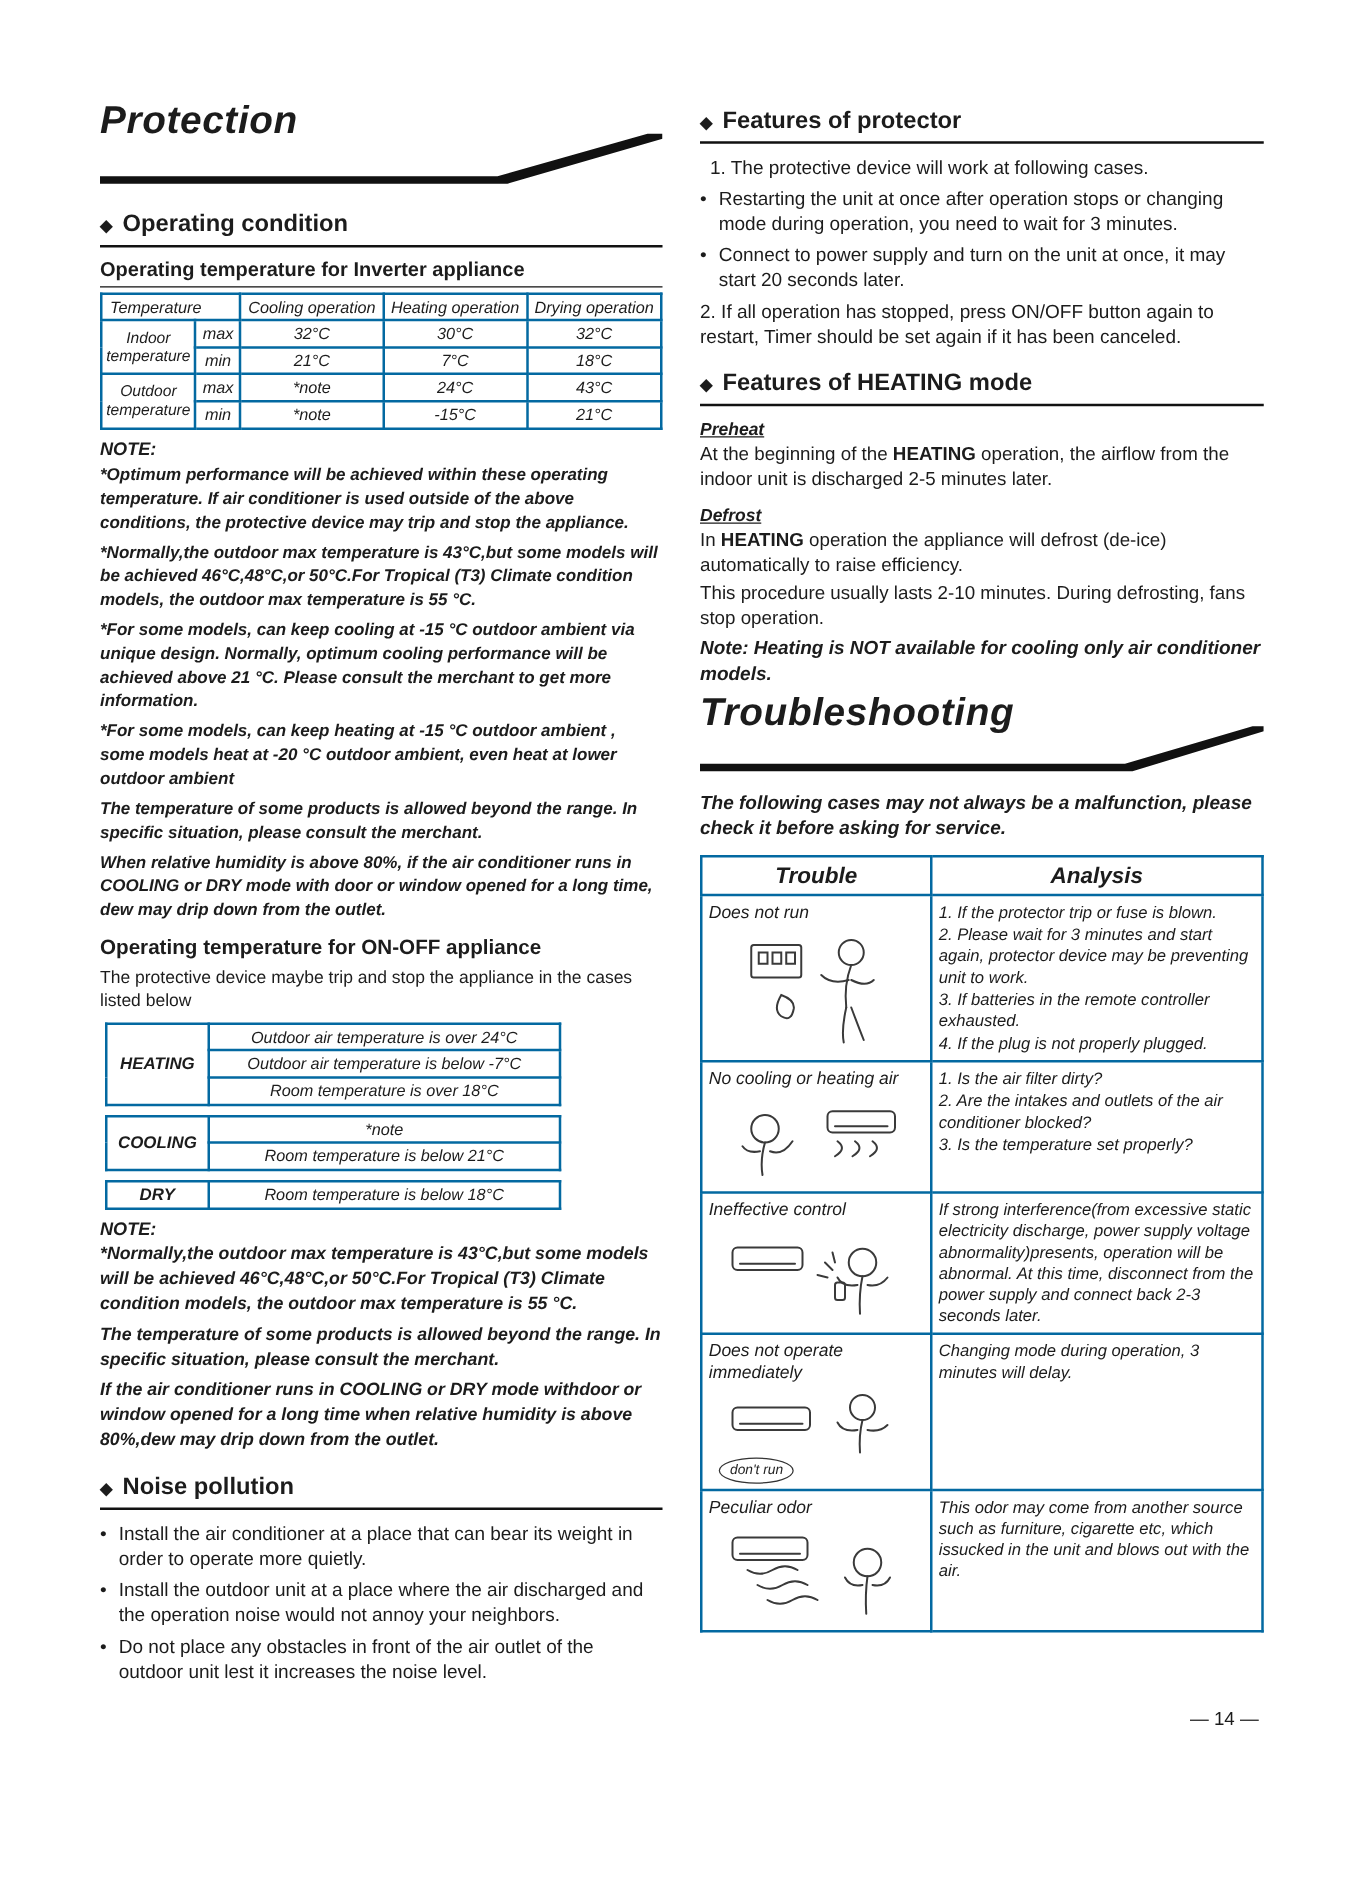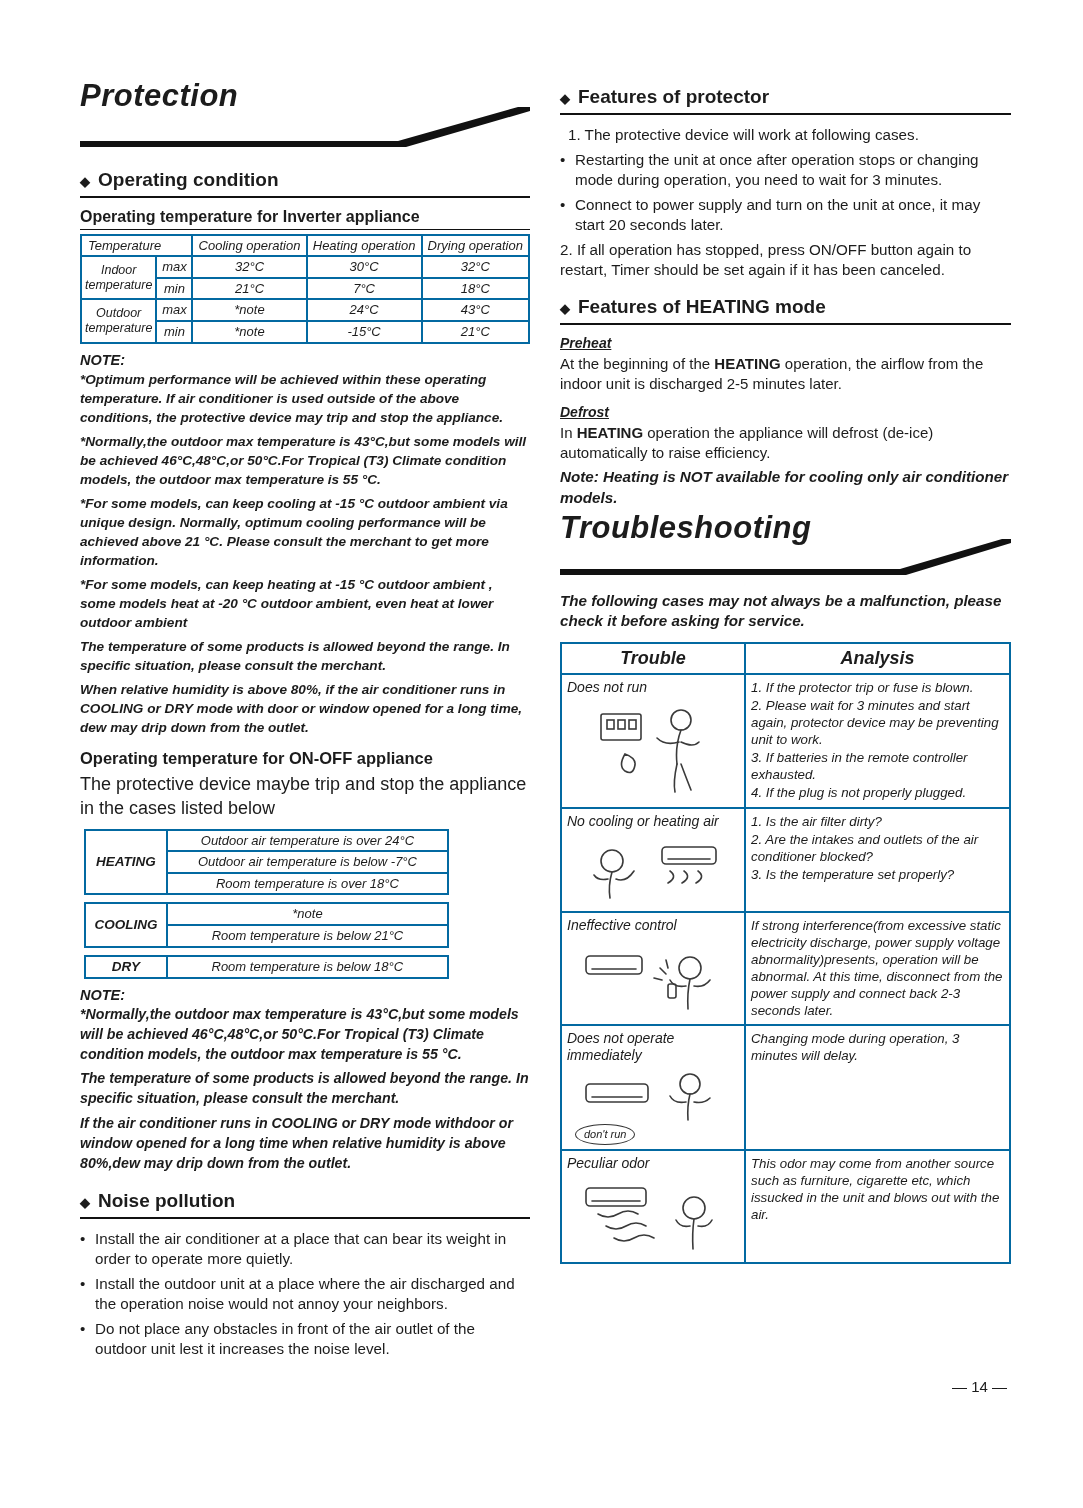--- a/index.html
+++ b/index.html
@@ -46,21 +46,21 @@
 
   .onoff-wrap { margin:4px 0 8px 0; }
   .onoff-table { width:365px; margin:0 0 7px 4px; }
   .onoff-table .mode { width:82px; font-weight:bold; font-size:13.5px; }
   .onoff-table .cond { width:283px; }
 
   .note-label { font-size:14.5px; font-weight:bold; font-style:italic; margin:6px 0 2px 0; }
   .note-line  { font-size:13.6px; font-weight:bold; font-style:italic; line-height:1.4; margin:0 0 5px 0; }
 
   .body-p  { font-size:15px; line-height:1.33; margin:0 0 6px 0; }
-  .intro-p { font-size:18px; line-height:1.35; margin:2px 0 8px 0; }
+  .intro-p { font-size:14px; line-height:1.35; margin:2px 0 8px 0; }
 
   .bullet-list { margin:6px 0 0 0; }
   .bullet-item { display:flex; font-size:15.2px; line-height:1.32; margin:0 0 5px 0; }
   .bullet-item .mk { flex:0 0 15px; }
   .bullet-item .tx { flex:1; }
 
   .sub-title { font-size:14px; font-weight:bold; font-style:italic; margin:10px 0 3px 0;text-decoration:underline; }
   .bold-inline { font-weight:bold; }
   .note-strong { font-size:15.2px; font-weight:bold; font-style:italic; line-height:1.35; margin:4px 0 10px 0; }
 
@@ -245,20 +245,21 @@
       <div class="h2">
         <span class="dia">◆</span>
         <span>Features of HEATING mode</span>
       </div>
 
       <div class="sub-title">Preheat</div>
       <p class="body-p"><span>At the beginning of the </span><span class="bold-inline">HEATING</span><span> operation, the airflow from the indoor unit is discharged 2-5 minutes later.</span></p>
 
       <div class="sub-title">Defrost</div>
       <p class="body-p" style="margin-bottom:2px;"><span>In </span><span class="bold-inline">HEATING</span><span> operation the appliance will defrost (de-ice) automatically to raise efficiency.</span></p>
+      <p class="body-p" style="margin-bottom:2px;">This procedure usually lasts 2-10 minutes. During defrosting, fans stop operation.</p>
       <p class="note-strong" style="margin-bottom:4px;">Note: Heating is NOT available for cooling only air conditioner models.</p>
 
       <div class="big-title" style="margin-top:2px;">
         <span class="t">Troubleshooting</span>
         <svg width="451" height="44" viewBox="0 0 451 44">
           <path class="fl" d="M0 32 L340 32 L442 2 L451 2 L451 6 L346 38 L0 38 Z"></path>
         </svg>
       </div>
 
       <p class="note-strong">The following cases may not always be a malfunction, please check it before asking for service.</p>

